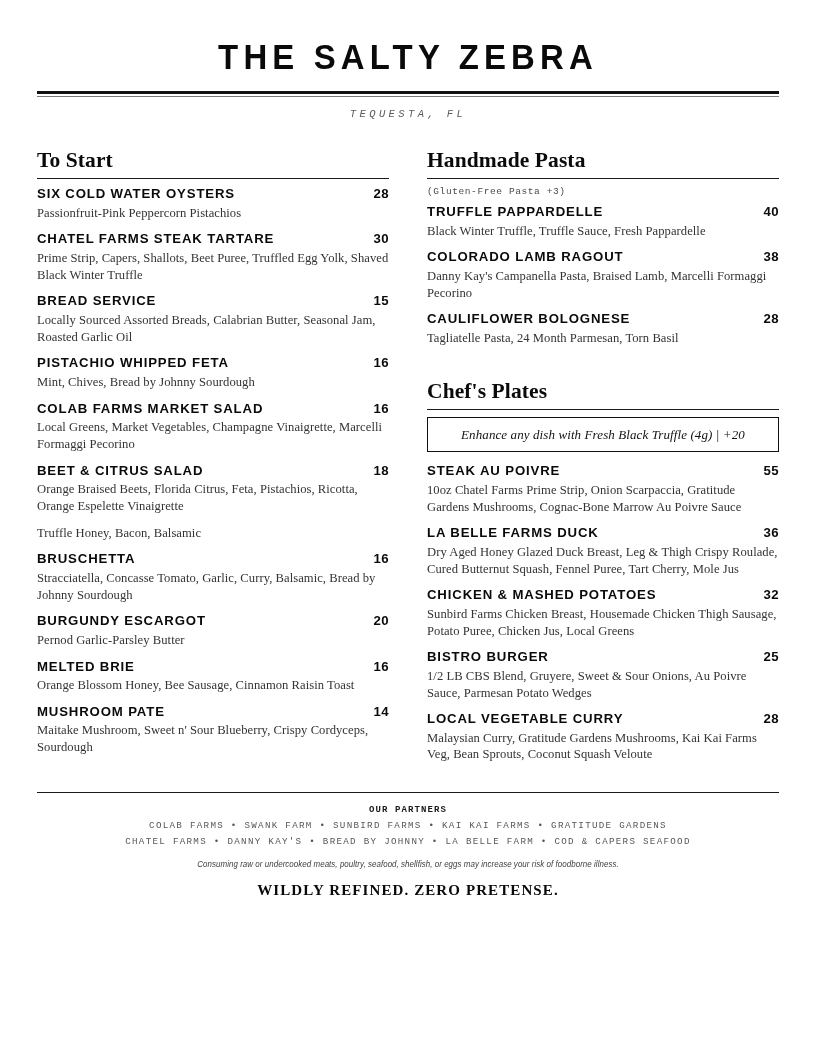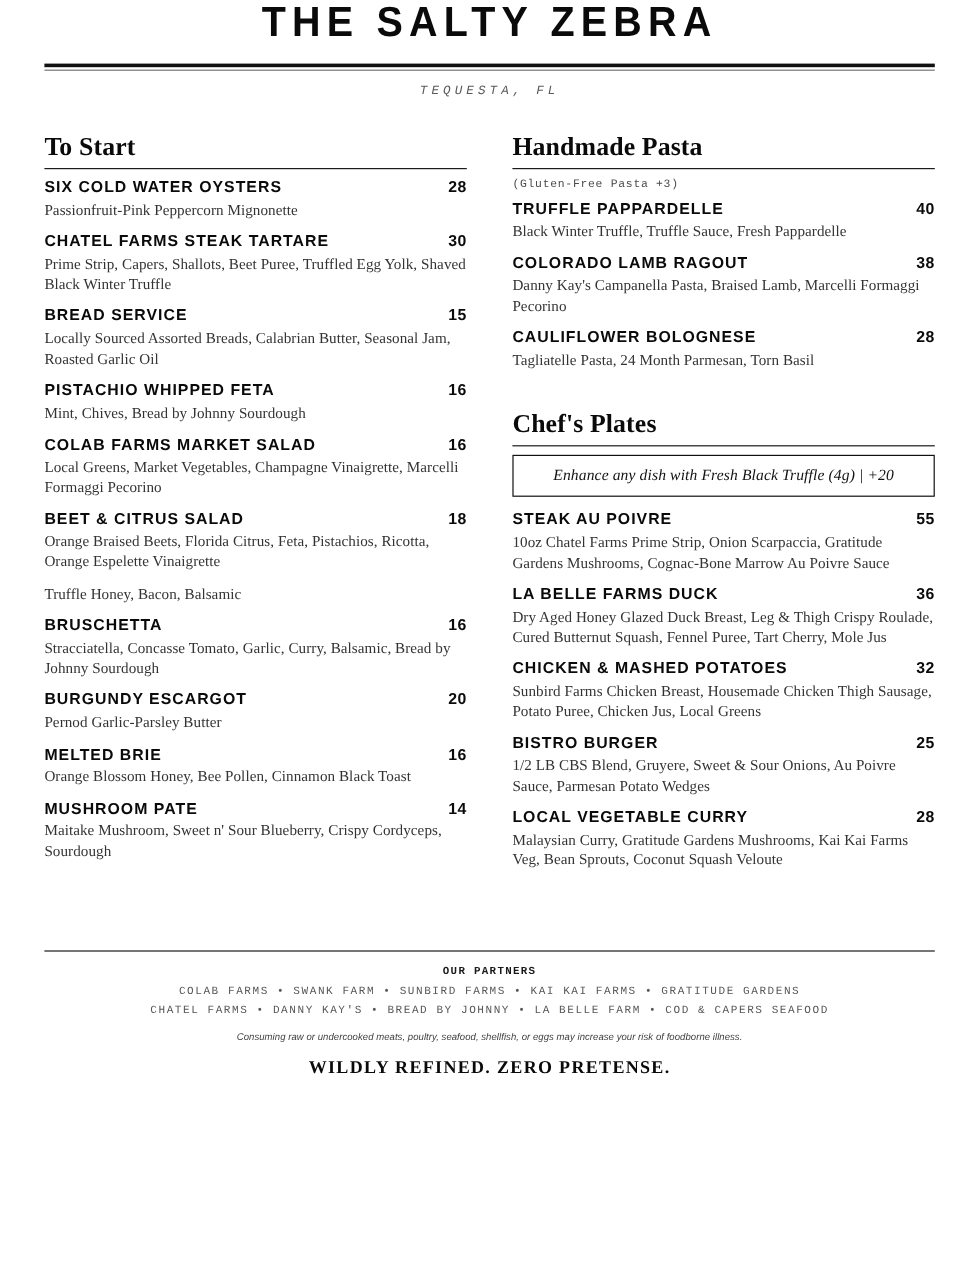--- a/index.html
+++ b/index.html
@@ -18,20 +18,21 @@
   .page {
     width: 816px;
     height: 1056px;
     box-sizing: border-box;
     padding: 0 37px;
     position: relative;
   }
 
   
   .masthead {
+    padding-top: 38px;
   }
   .restaurant-title {
     font-family: "Liberation Sans", sans-serif;
     font-weight: 700;
     font-size: 35px;
     letter-spacing: 5.5px;
     text-align: center;
     color: #0a0a0a;
     line-height: 1.1;
     transform: scaleX(0.94);
@@ -204,21 +205,21 @@
   <div class="columns">
     <div class="col" id="col-left">
         <div class="section">
           <div class="section-title">To Start</div>
           <div class="section-rule"></div>
           <div class="item">
             <div class="item-head">
               <div class="item-name">SIX COLD WATER OYSTERS</div>
               <div class="item-price">28</div>
             </div>
-            <div class="item-desc">Passionfruit-Pink Peppercorn Mignonette</div>
+            <div class="item-desc">Passionfruit-Pink Peppercorn Pistachios</div>
           </div>
           <div class="item">
             <div class="item-head">
               <div class="item-name">CHATEL FARMS STEAK TARTARE</div>
               <div class="item-price">30</div>
             </div>
             <div class="item-desc">Prime Strip, Capers, Shallots, Beet Puree, Truffled Egg Yolk, Shaved Black Winter Truffle</div>
           </div>
           <div class="item">
             <div class="item-head">
@@ -263,21 +264,21 @@
               <div class="item-name">BURGUNDY ESCARGOT</div>
               <div class="item-price">20</div>
             </div>
             <div class="item-desc">Pernod Garlic-Parsley Butter</div>
           </div>
           <div class="item">
             <div class="item-head">
               <div class="item-name">MELTED BRIE</div>
               <div class="item-price">16</div>
             </div>
-            <div class="item-desc">Orange Blossom Honey, Bee Pollen, Cinnamon Black Toast</div>
+            <div class="item-desc">Orange Blossom Honey, Bee Sausage, Cinnamon Raisin Toast</div>
           </div>
           <div class="item">
             <div class="item-head">
               <div class="item-name">MUSHROOM PATE</div>
               <div class="item-price">14</div>
             </div>
             <div class="item-desc">Maitake Mushroom, Sweet n' Sour Blueberry, Crispy Cordyceps, Sourdough</div>
           </div>
         </div>
       </div>

